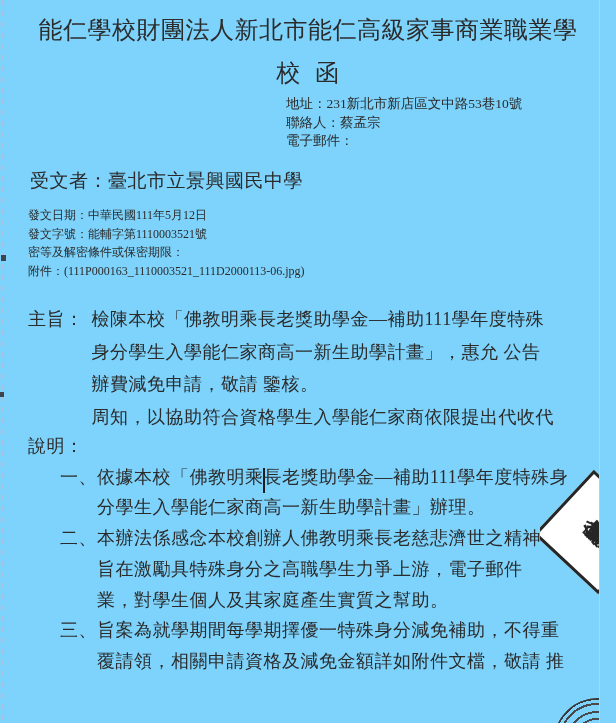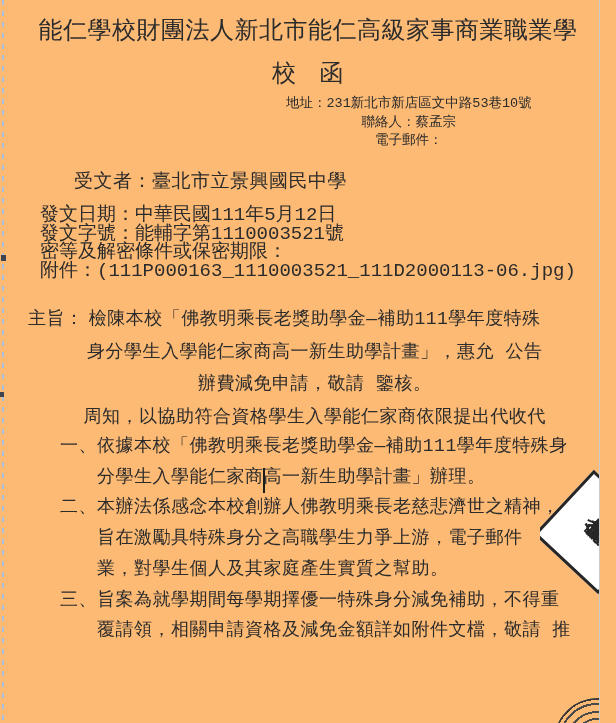--- a/index.html
+++ b/index.html
@@ -1,21 +1,21 @@
 <!DOCTYPE html>
 <html><head>
 <meta charset="utf-8">
 <style>
   html,body{margin:0;padding:0;background:#ffffff;}
   .page{
     position:relative;
     width:616px;height:723px;
-    background:#fdba74;
+    background:#7dd3fc;
     overflow:hidden;
-    font-family:Liberation Mono, monospace;
+    font-family:Liberation Serif, serif;
     color:#2b2b2b;
   }
   
   .fold-line{
     position:absolute;left:2px;top:0;width:2px;height:723px;
     background:repeating-linear-gradient(to bottom,#a9c0dc 0 5px,transparent 5px 11px);
   }
   
   .page-edge{
     position:absolute;left:599px;top:0;width:1px;height:723px;
@@ -25,37 +25,37 @@
   .title-line1{
     position:absolute;left:0;top:14px;width:616px;
     text-align:center;font-size:24px;letter-spacing:0.5px;white-space:nowrap;
   }
   .title-line2{
     position:absolute;left:0;top:57px;width:616px;
     text-align:center;font-size:24px;letter-spacing:0.5px;word-spacing:8px;white-space:nowrap;
   }
   .sender{
     position:absolute;left:286px;top:95px;
-    font-size:13.5px;line-height:18.5px;white-space:nowrap;text-align:center;
+    font-size:13.5px;line-height:18.5px;white-space:nowrap;
   }
   .recipient{
     position:absolute;left:30px;top:168px;
-    font-size:19px;letter-spacing:0.5px;white-space:nowrap;margin-left:44px;
+    font-size:19px;letter-spacing:0.5px;white-space:nowrap;
   }
   .meta{
-    position:absolute;left:40px;top:206px;
-    font-size:19px;line-height:18.5px;white-space:nowrap;
+    position:absolute;left:28px;top:206px;
+    font-size:12px;line-height:18.5px;white-space:nowrap;
   }
   .subject{
     position:absolute;left:28px;top:303px;
     display:flex;align-items:flex-start;
-    font-size:18px;letter-spacing:0.5px;line-height:32.5px;text-align:center;
+    font-size:18px;letter-spacing:0.5px;line-height:32.5px;
   }
   .subject .label{flex:0 0 auto;white-space:nowrap;}
-  .subject .lines div{white-space:nowrap;}
+  .subject .lines div{white-space:nowrap;margin-left:8px;}
   .explanation{
     position:absolute;left:28px;top:431px;
     font-size:18px;letter-spacing:0.5px;line-height:30.7px;
   }
   .exp-label{white-space:nowrap;}
   .exp-item{display:flex;margin-left:32px;}
   .item-no{flex:0 0 37px;white-space:nowrap;}
   .item-lines div{white-space:nowrap;}
   
   .caret-artifact{
@@ -122,20 +122,21 @@
     <span class="label">主旨：</span>
     <div class="lines">
       <div>檢陳本校「佛教明乘長老獎助學金—補助111學年度特殊</div>
       <div>身分學生入學能仁家商高一新生助學計畫」，惠允 公告</div>
       <div>辦費減免申請，敬請 鑒核。</div>
       <div>周知，以協助符合資格學生入學能仁家商依限提出代收代</div>
     </div>
   </div>
 
   <div class="explanation">
+    <div class="exp-label">說明：</div>
 
     <div class="exp-item">
       <span class="item-no">一、</span>
       <div class="item-lines">
         <div>依據本校「佛教明乘長老獎助學金—補助111學年度特殊身</div>
         <div>分學生入學能仁家商高一新生助學計畫」辦理。</div>
       </div>
     </div>
 
     <div class="exp-item">

